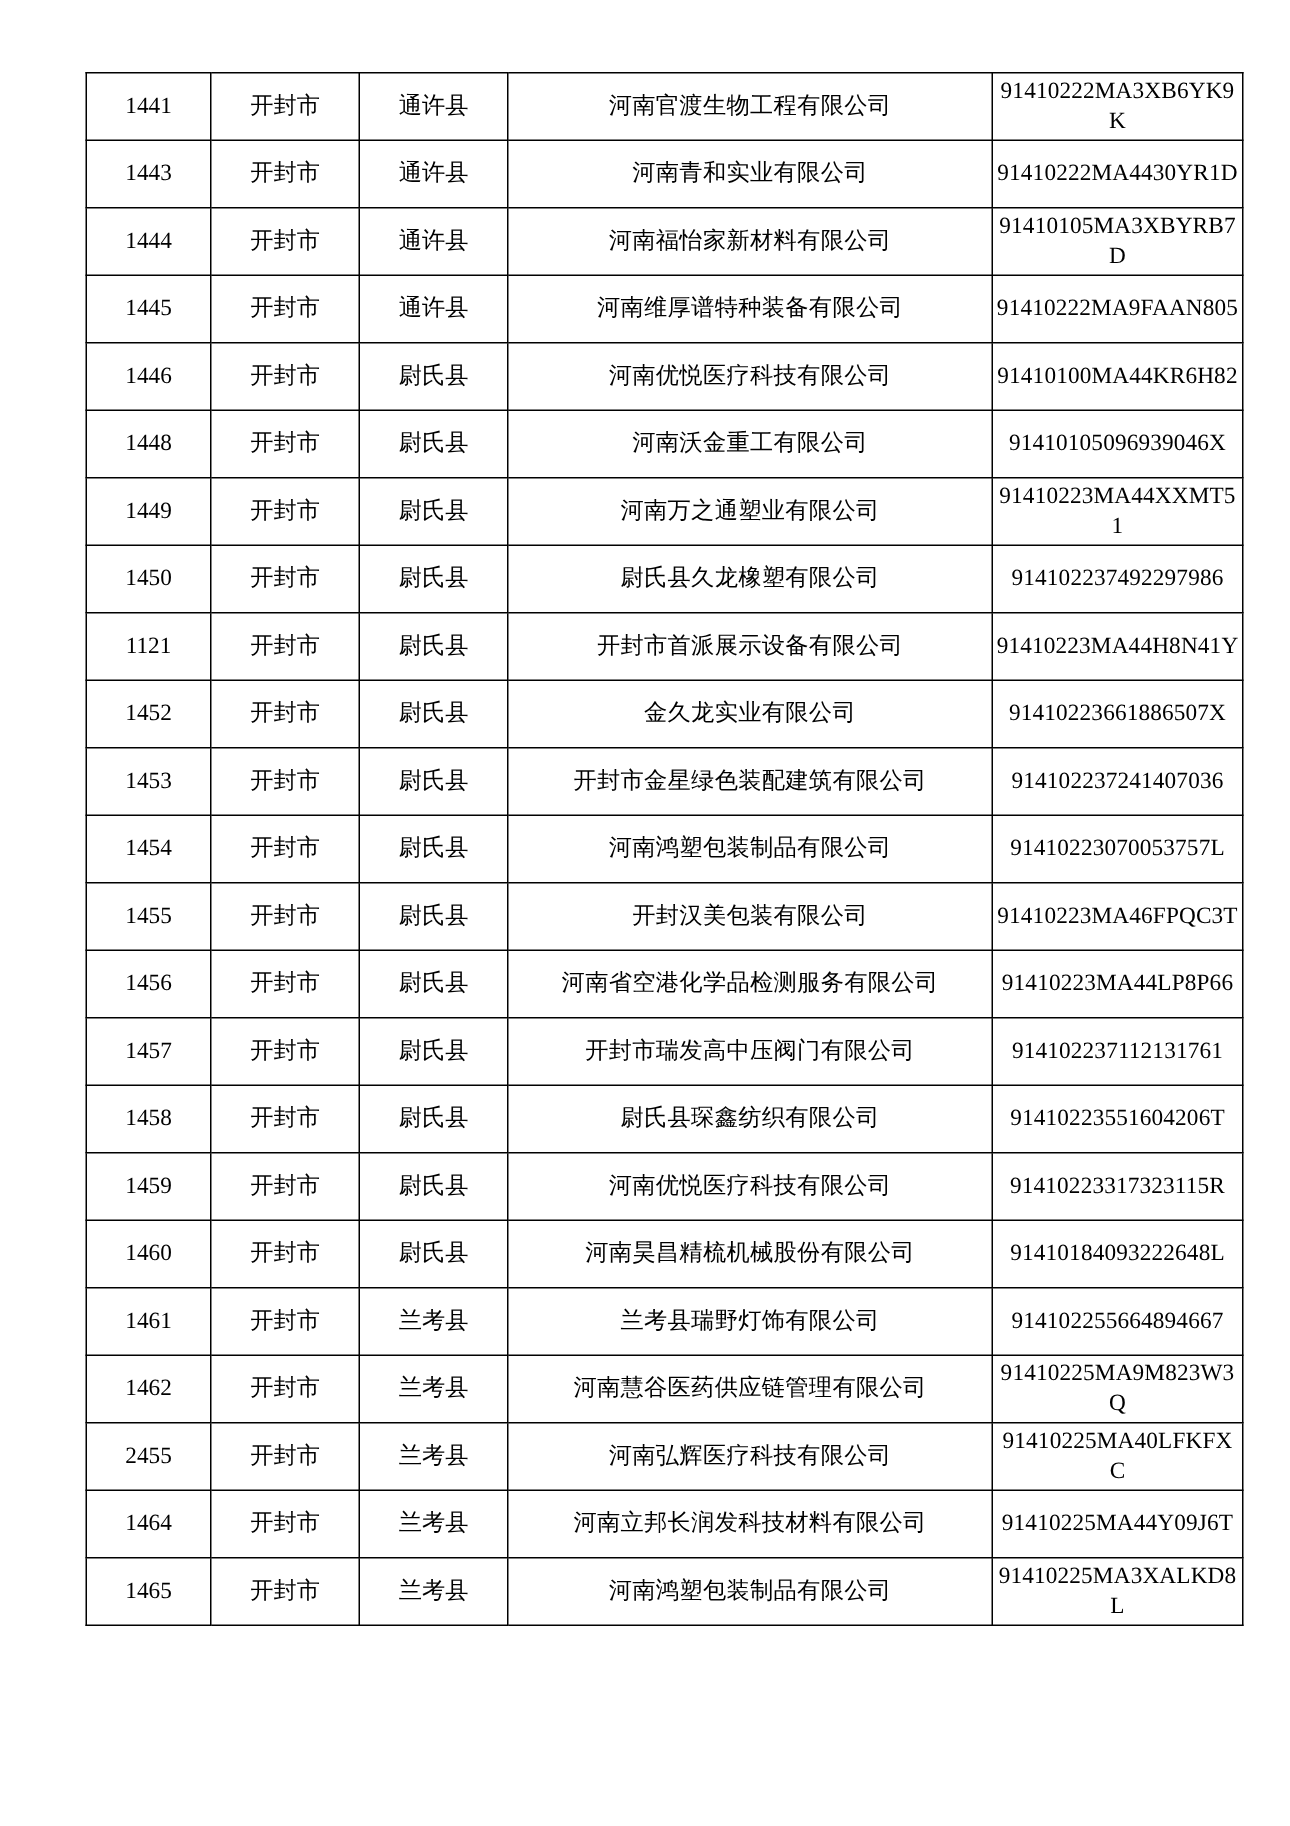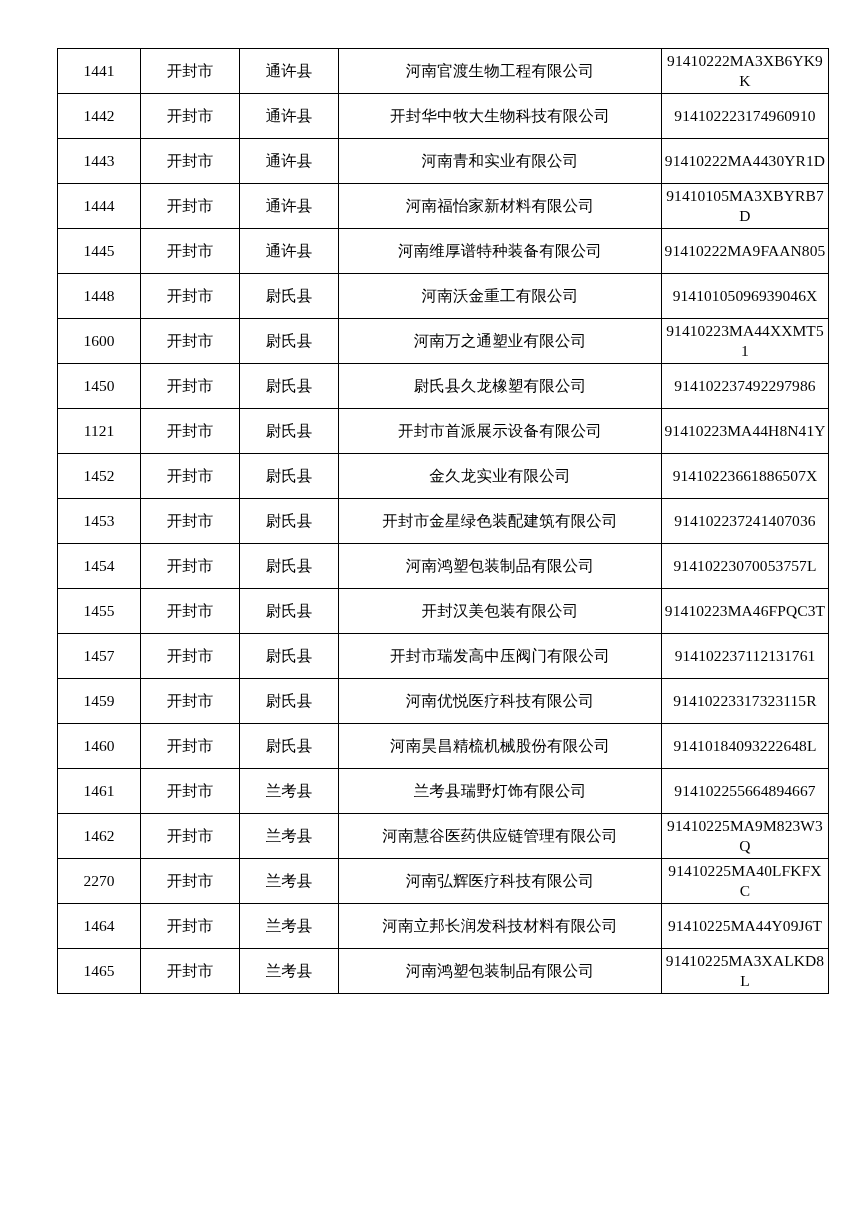--- a/index.html
+++ b/index.html
@@ -51,27 +51,20 @@
   <table class="reg-table">
     <tbody>
       <tr>
         <td class="c-index">1441</td>
         <td class="c-city">开封市</td>
         <td class="c-county">通许县</td>
         <td class="c-name">河南官渡生物工程有限公司</td>
         <td class="c-code">91410222MA3XB6YK9K</td>
       </tr>
       <tr>
-        <td class="c-index">1442</td>
-        <td class="c-city">开封市</td>
-        <td class="c-county">通许县</td>
-        <td class="c-name">开封华中牧大生物科技有限公司</td>
-        <td class="c-code">914102223174960910</td>
-      </tr>
-      <tr>
         <td class="c-index">1443</td>
         <td class="c-city">开封市</td>
         <td class="c-county">通许县</td>
         <td class="c-name">河南青和实业有限公司</td>
         <td class="c-code">91410222MA4430YR1D</td>
       </tr>
       <tr>
         <td class="c-index">1444</td>
         <td class="c-city">开封市</td>
         <td class="c-county">通许县</td>
@@ -79,28 +72,35 @@
         <td class="c-code wrapcode">91410105MA3XBYRB7D</td>
       </tr>
       <tr>
         <td class="c-index">1445</td>
         <td class="c-city">开封市</td>
         <td class="c-county">通许县</td>
         <td class="c-name">河南维厚谱特种装备有限公司</td>
         <td class="c-code">91410222MA9FAAN805</td>
       </tr>
       <tr>
+        <td class="c-index">1446</td>
+        <td class="c-city">开封市</td>
+        <td class="c-county">尉氏县</td>
+        <td class="c-name">河南优悦医疗科技有限公司</td>
+        <td class="c-code">91410100MA44KR6H82</td>
+      </tr>
+      <tr>
         <td class="c-index">1448</td>
         <td class="c-city">开封市</td>
         <td class="c-county">尉氏县</td>
         <td class="c-name">河南沃金重工有限公司</td>
         <td class="c-code">91410105096939046X</td>
       </tr>
       <tr>
-        <td class="c-index">1600</td>
+        <td class="c-index">1449</td>
         <td class="c-city">开封市</td>
         <td class="c-county">尉氏县</td>
         <td class="c-name">河南万之通塑业有限公司</td>
         <td class="c-code">91410223MA44XXMT51</td>
       </tr>
       <tr>
         <td class="c-index">1450</td>
         <td class="c-city">开封市</td>
         <td class="c-county">尉氏县</td>
         <td class="c-name">尉氏县久龙橡塑有限公司</td>
@@ -135,27 +135,41 @@
         <td class="c-code">91410223070053757L</td>
       </tr>
       <tr>
         <td class="c-index">1455</td>
         <td class="c-city">开封市</td>
         <td class="c-county">尉氏县</td>
         <td class="c-name">开封汉美包装有限公司</td>
         <td class="c-code">91410223MA46FPQC3T</td>
       </tr>
       <tr>
+        <td class="c-index">1456</td>
+        <td class="c-city">开封市</td>
+        <td class="c-county">尉氏县</td>
+        <td class="c-name">河南省空港化学品检测服务有限公司</td>
+        <td class="c-code">91410223MA44LP8P66</td>
+      </tr>
+      <tr>
         <td class="c-index">1457</td>
         <td class="c-city">开封市</td>
         <td class="c-county">尉氏县</td>
         <td class="c-name">开封市瑞发高中压阀门有限公司</td>
         <td class="c-code">914102237112131761</td>
       </tr>
       <tr>
+        <td class="c-index">1458</td>
+        <td class="c-city">开封市</td>
+        <td class="c-county">尉氏县</td>
+        <td class="c-name">尉氏县琛鑫纺织有限公司</td>
+        <td class="c-code">91410223551604206T</td>
+      </tr>
+      <tr>
         <td class="c-index">1459</td>
         <td class="c-city">开封市</td>
         <td class="c-county">尉氏县</td>
         <td class="c-name">河南优悦医疗科技有限公司</td>
         <td class="c-code">91410223317323115R</td>
       </tr>
       <tr>
         <td class="c-index">1460</td>
         <td class="c-city">开封市</td>
         <td class="c-county">尉氏县</td>
@@ -170,21 +184,21 @@
         <td class="c-code">914102255664894667</td>
       </tr>
       <tr>
         <td class="c-index">1462</td>
         <td class="c-city">开封市</td>
         <td class="c-county">兰考县</td>
         <td class="c-name">河南慧谷医药供应链管理有限公司</td>
         <td class="c-code">91410225MA9M823W3Q</td>
       </tr>
       <tr>
-        <td class="c-index">2270</td>
+        <td class="c-index">2455</td>
         <td class="c-city">开封市</td>
         <td class="c-county">兰考县</td>
         <td class="c-name">河南弘辉医疗科技有限公司</td>
         <td class="c-code">91410225MA40LFKFXC</td>
       </tr>
       <tr>
         <td class="c-index">1464</td>
         <td class="c-city">开封市</td>
         <td class="c-county">兰考县</td>
         <td class="c-name">河南立邦长润发科技材料有限公司</td>

